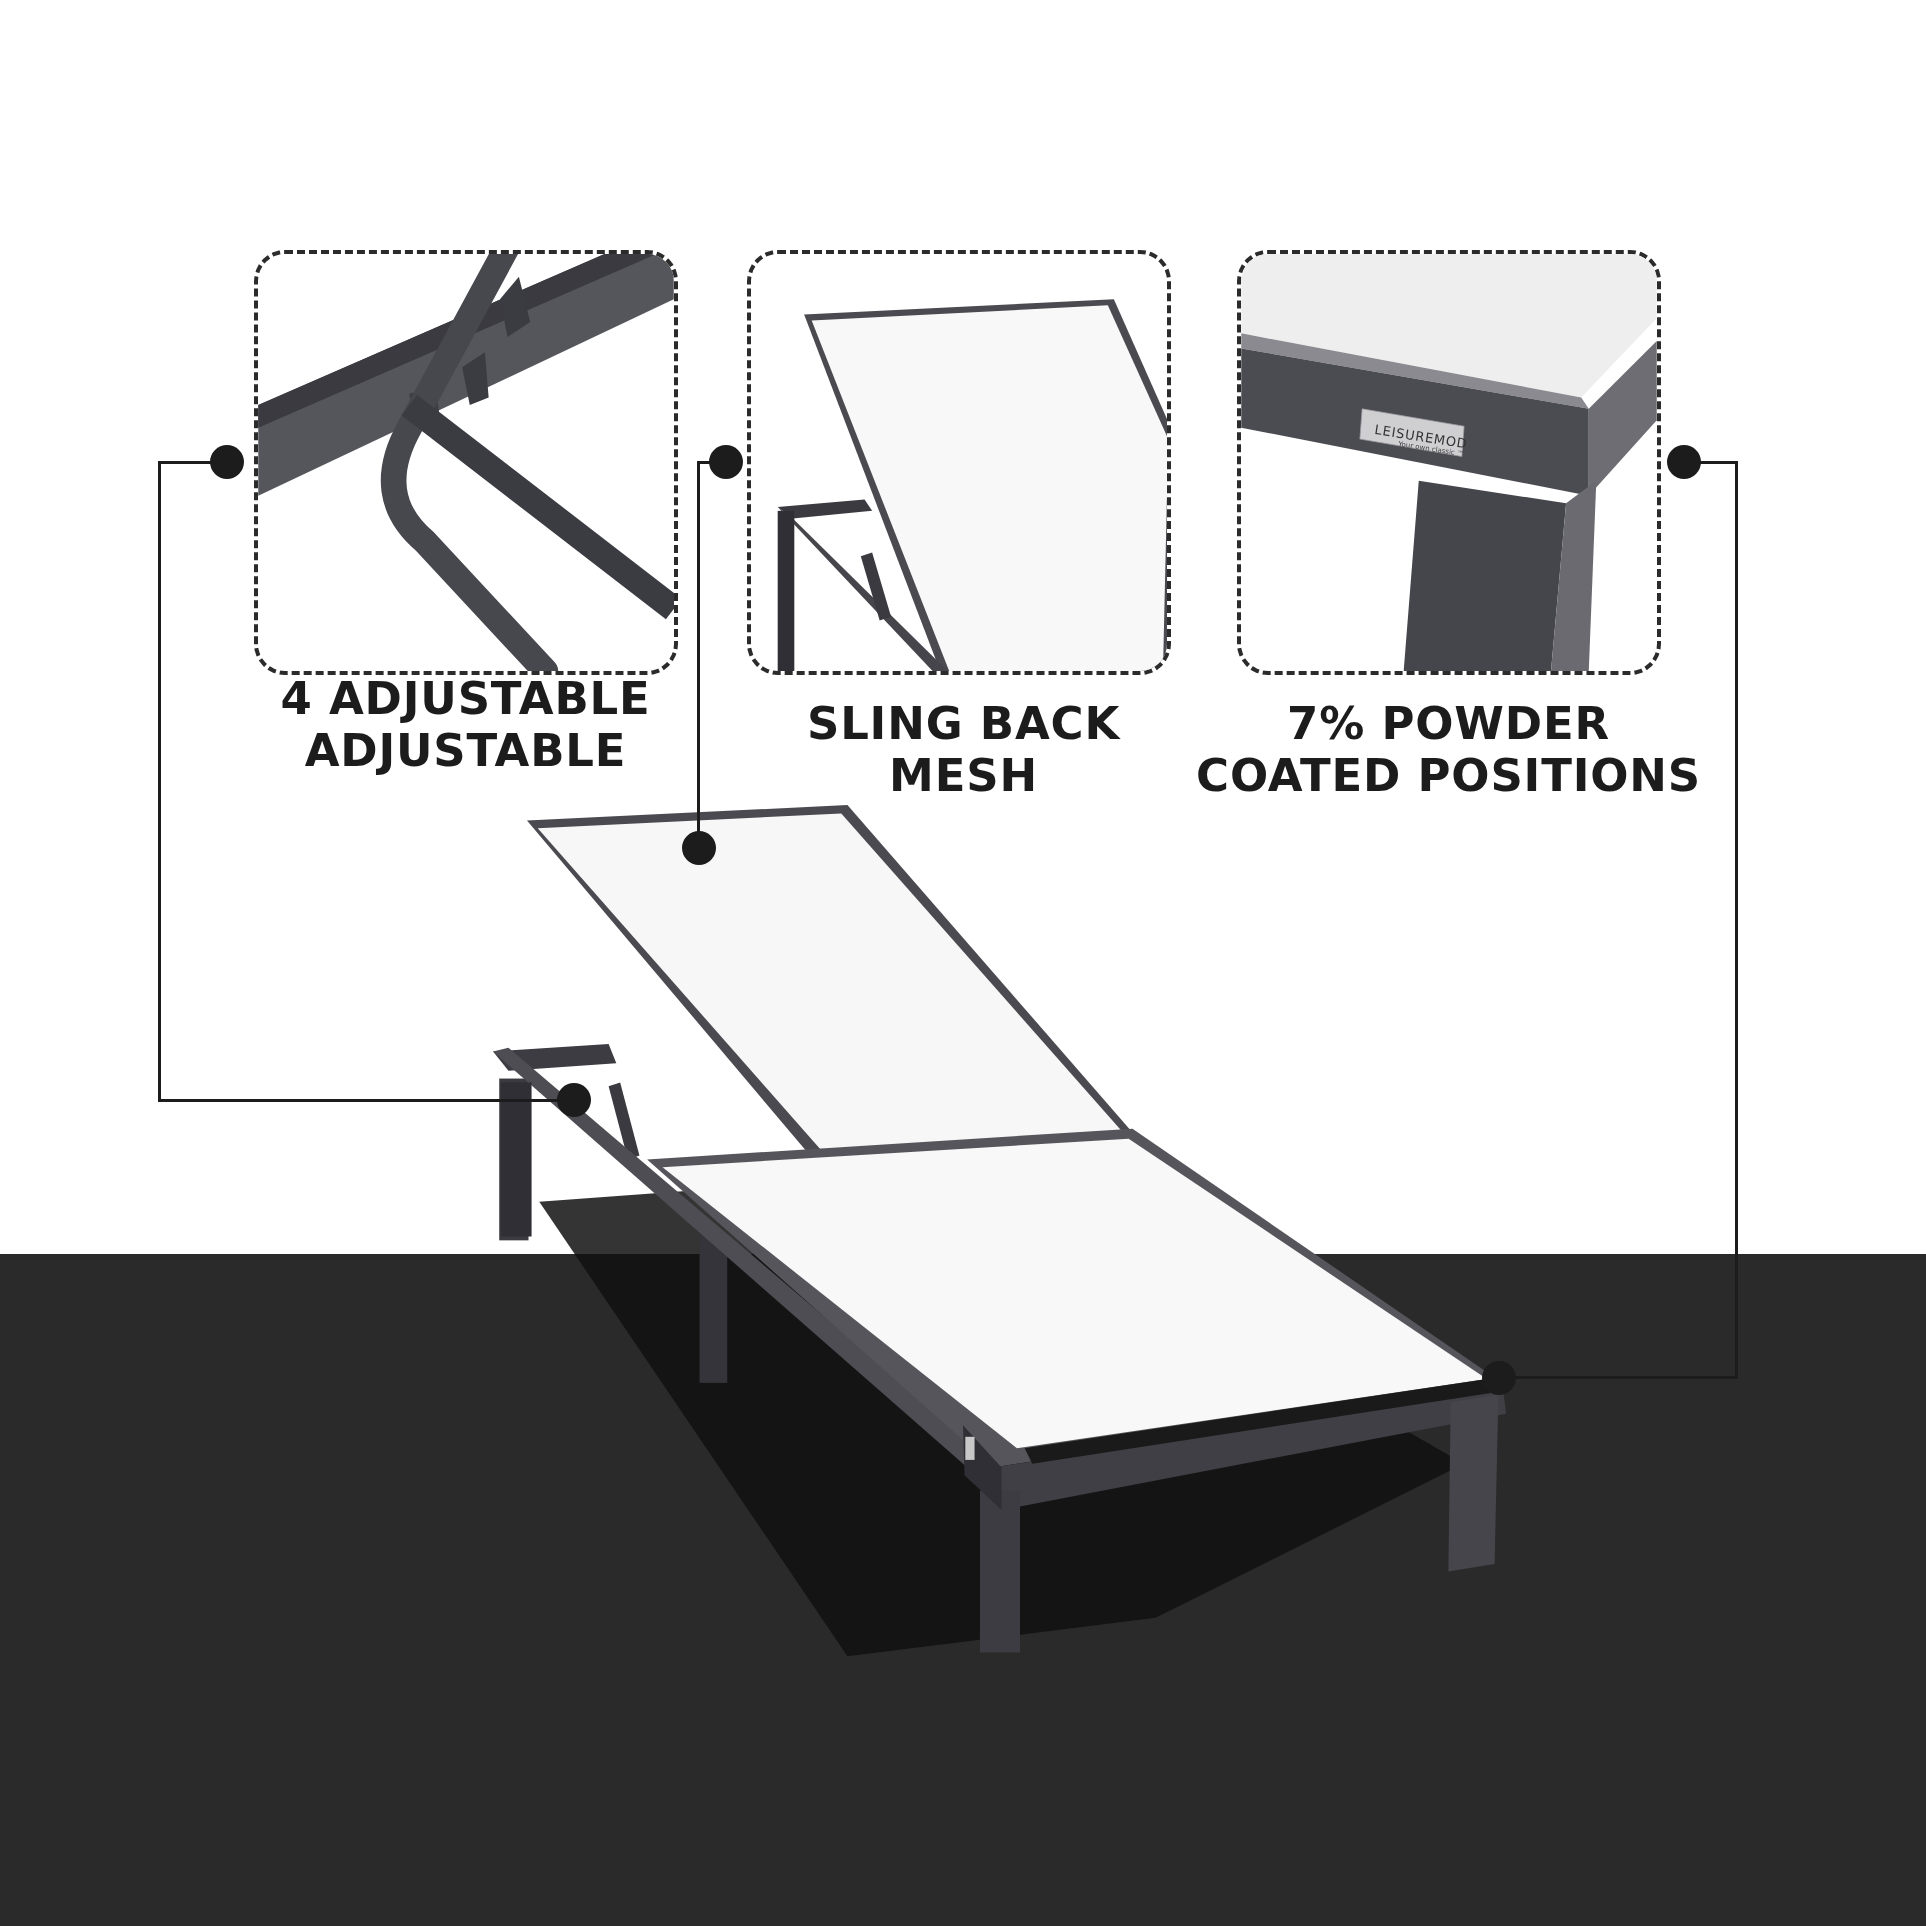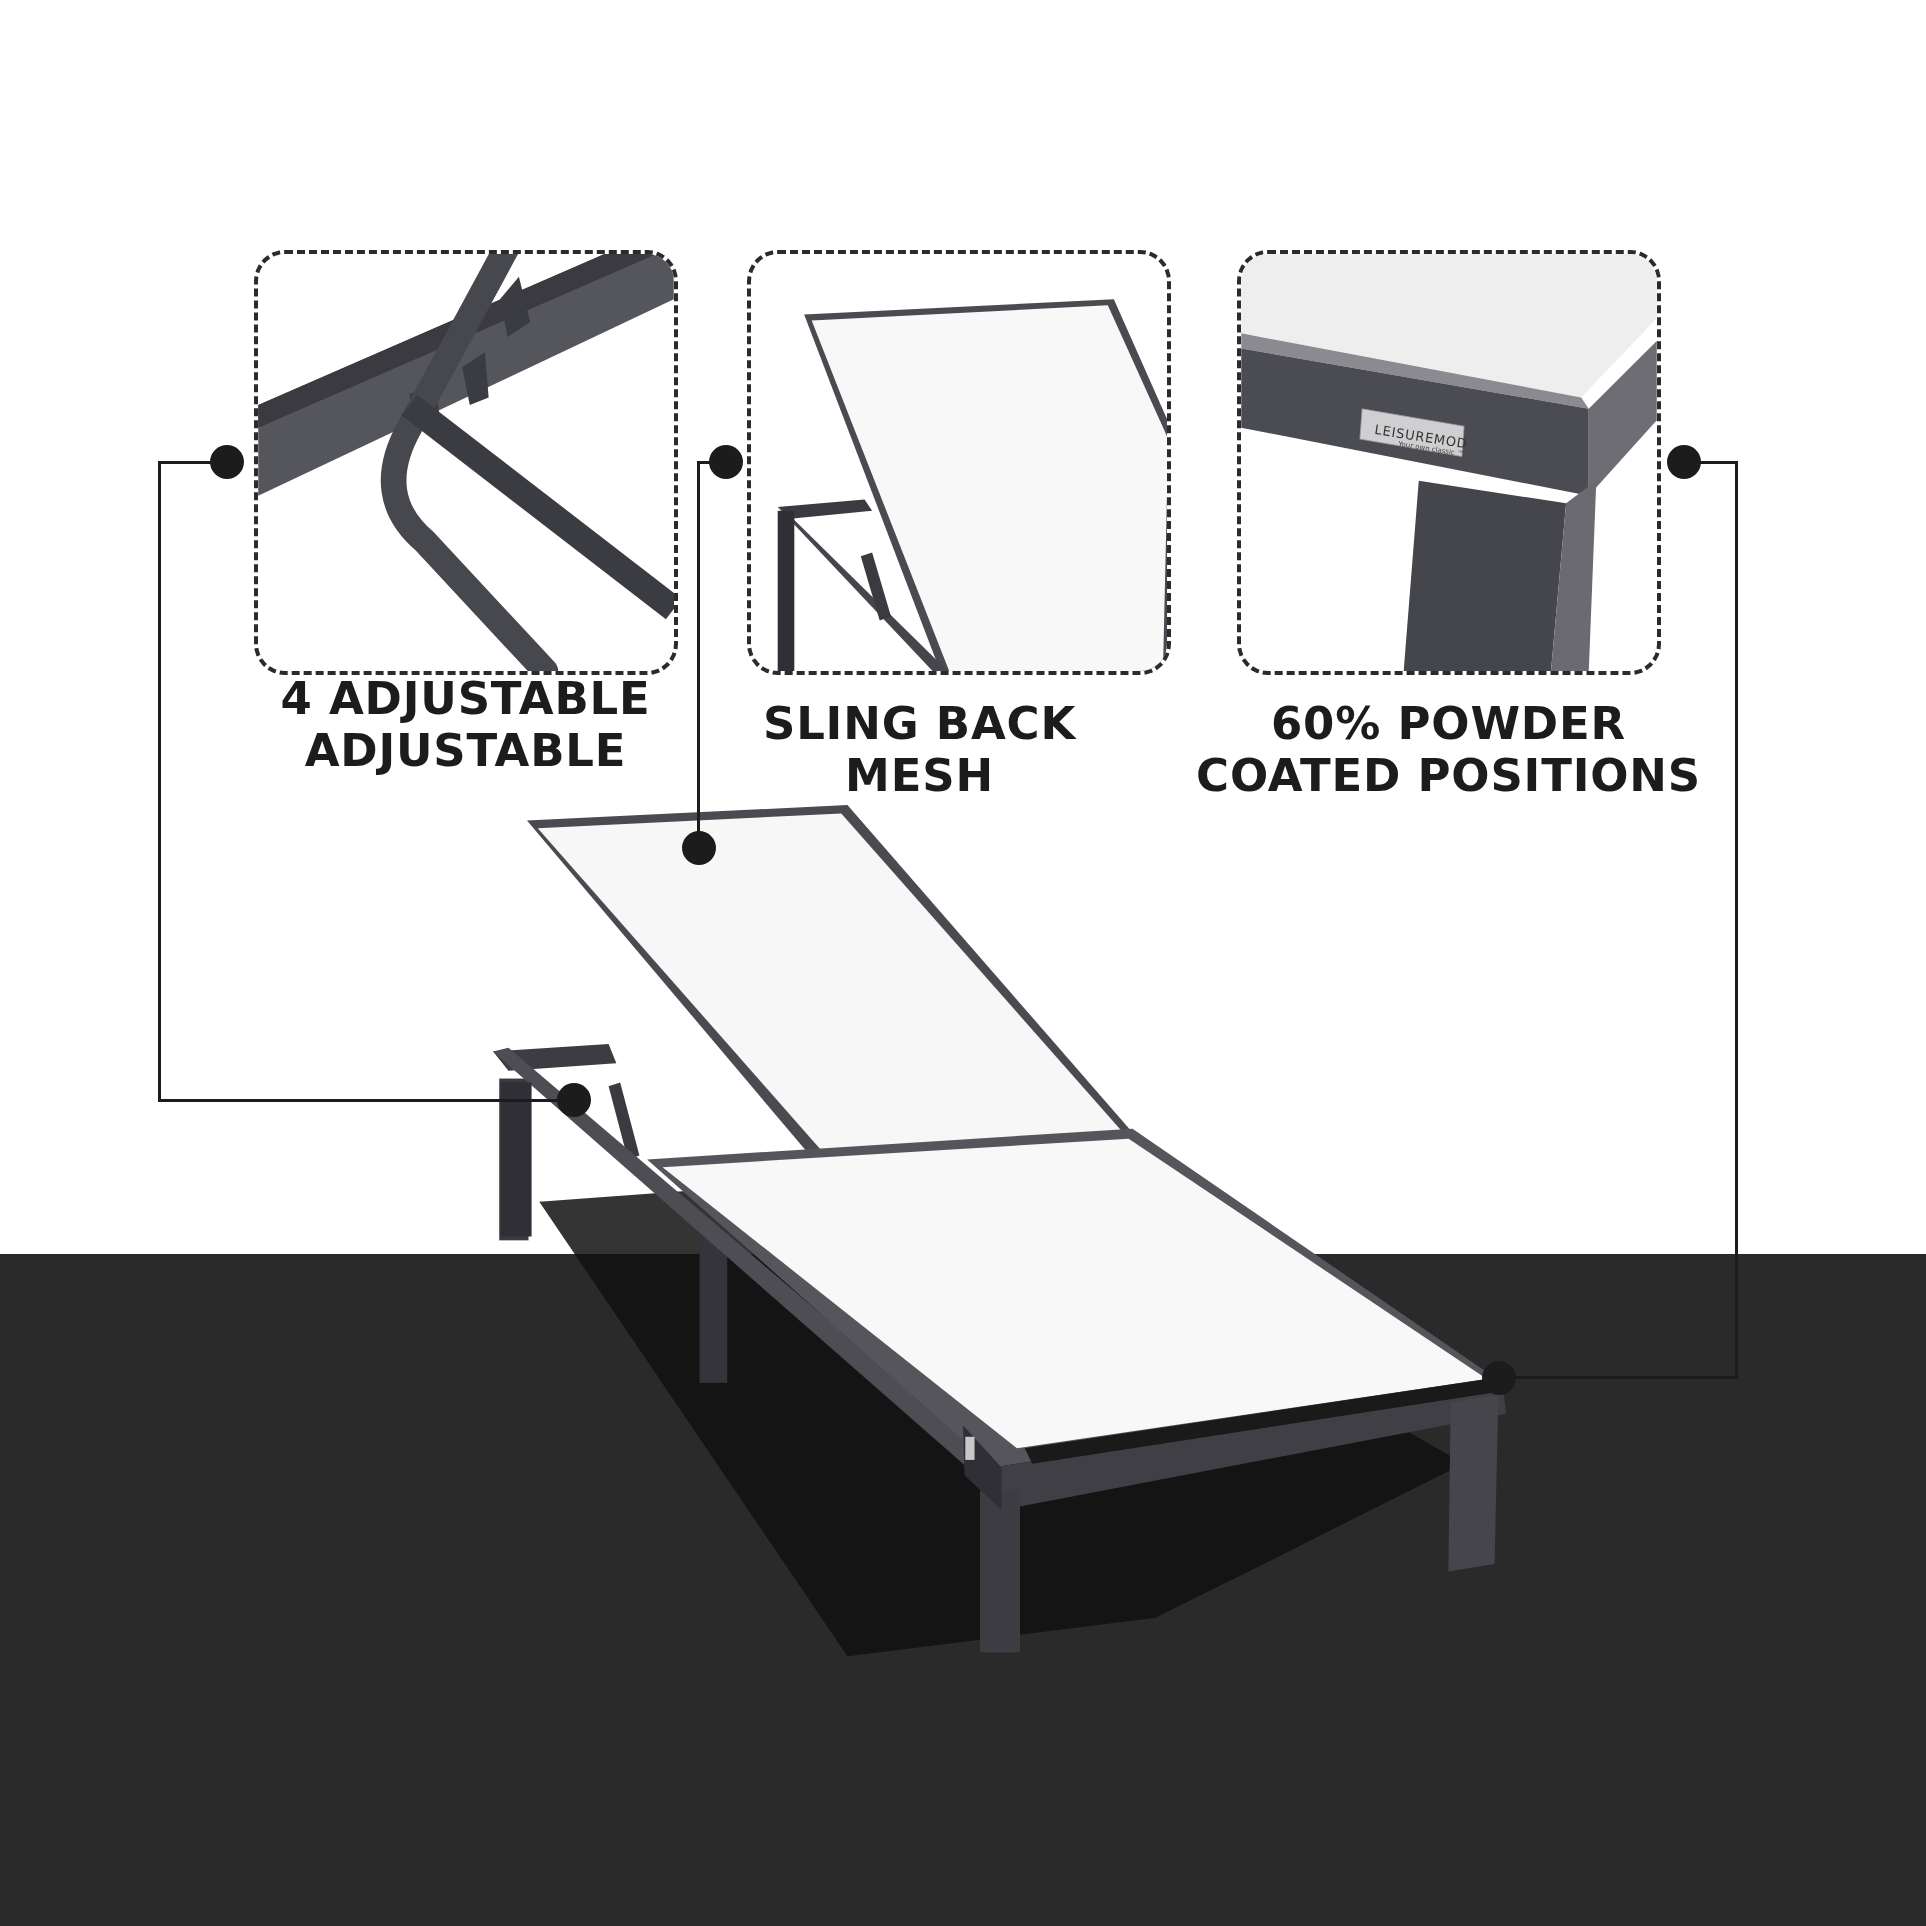--- a/index.html
+++ b/index.html
@@ -100,26 +100,26 @@
     <polygon points="160,205 295,228 292,268 157,245" fill="#cfcfd2" stroke="#9a9aa0" stroke-width="1"></polygon>
   </svg>
   <div style="position:absolute; left:135px; top:168px; transform: rotate(9deg); transform-origin: left top; font-size:13px; color:#333; letter-spacing:0.8px;" class="plate-text">LEISUREMOD</div>
   <div style="position:absolute; left:158px; top:186px; transform: rotate(9deg); transform-origin: left top; font-size:7px; color:#444;" class="plate-text">Your own classic ™</div>
 </div>
 
 <div class="label" style="left:196px; top:673px;">
   <span>4 ADJUSTABLE</span>
   <span>ADJUSTABLE</span>
 </div>
-<div class="label" style="left:650px; top:698px;">
+<div class="label" style="left:694px; top:698px;">
   <span>SLING BACK</span>
   <span>MESH</span>
 </div>
 <div class="label" style="left:1179px; top:698px;">
-  <span>60% POWDER</span>
+  <span>7% POWDER</span>
   <span>COATED POSITIONS</span>
 </div>
 
 <div class="leader" style="left:160px; top:461px; width:68px; height:3.1px;"></div>
 <div class="leader" style="left:158px; top:461px; width:3.1px; height:641px;"></div>
 <div class="leader" style="left:158px; top:1099px; width:416px; height:3.1px;"></div>
 <div class="dot" style="left:227px; top:462px;"></div>
 <div class="dot" style="left:574px; top:1100px;"></div>
 
 <div class="leader" style="left:697px; top:461px; width:28.5px; height:3.1px;"></div>

